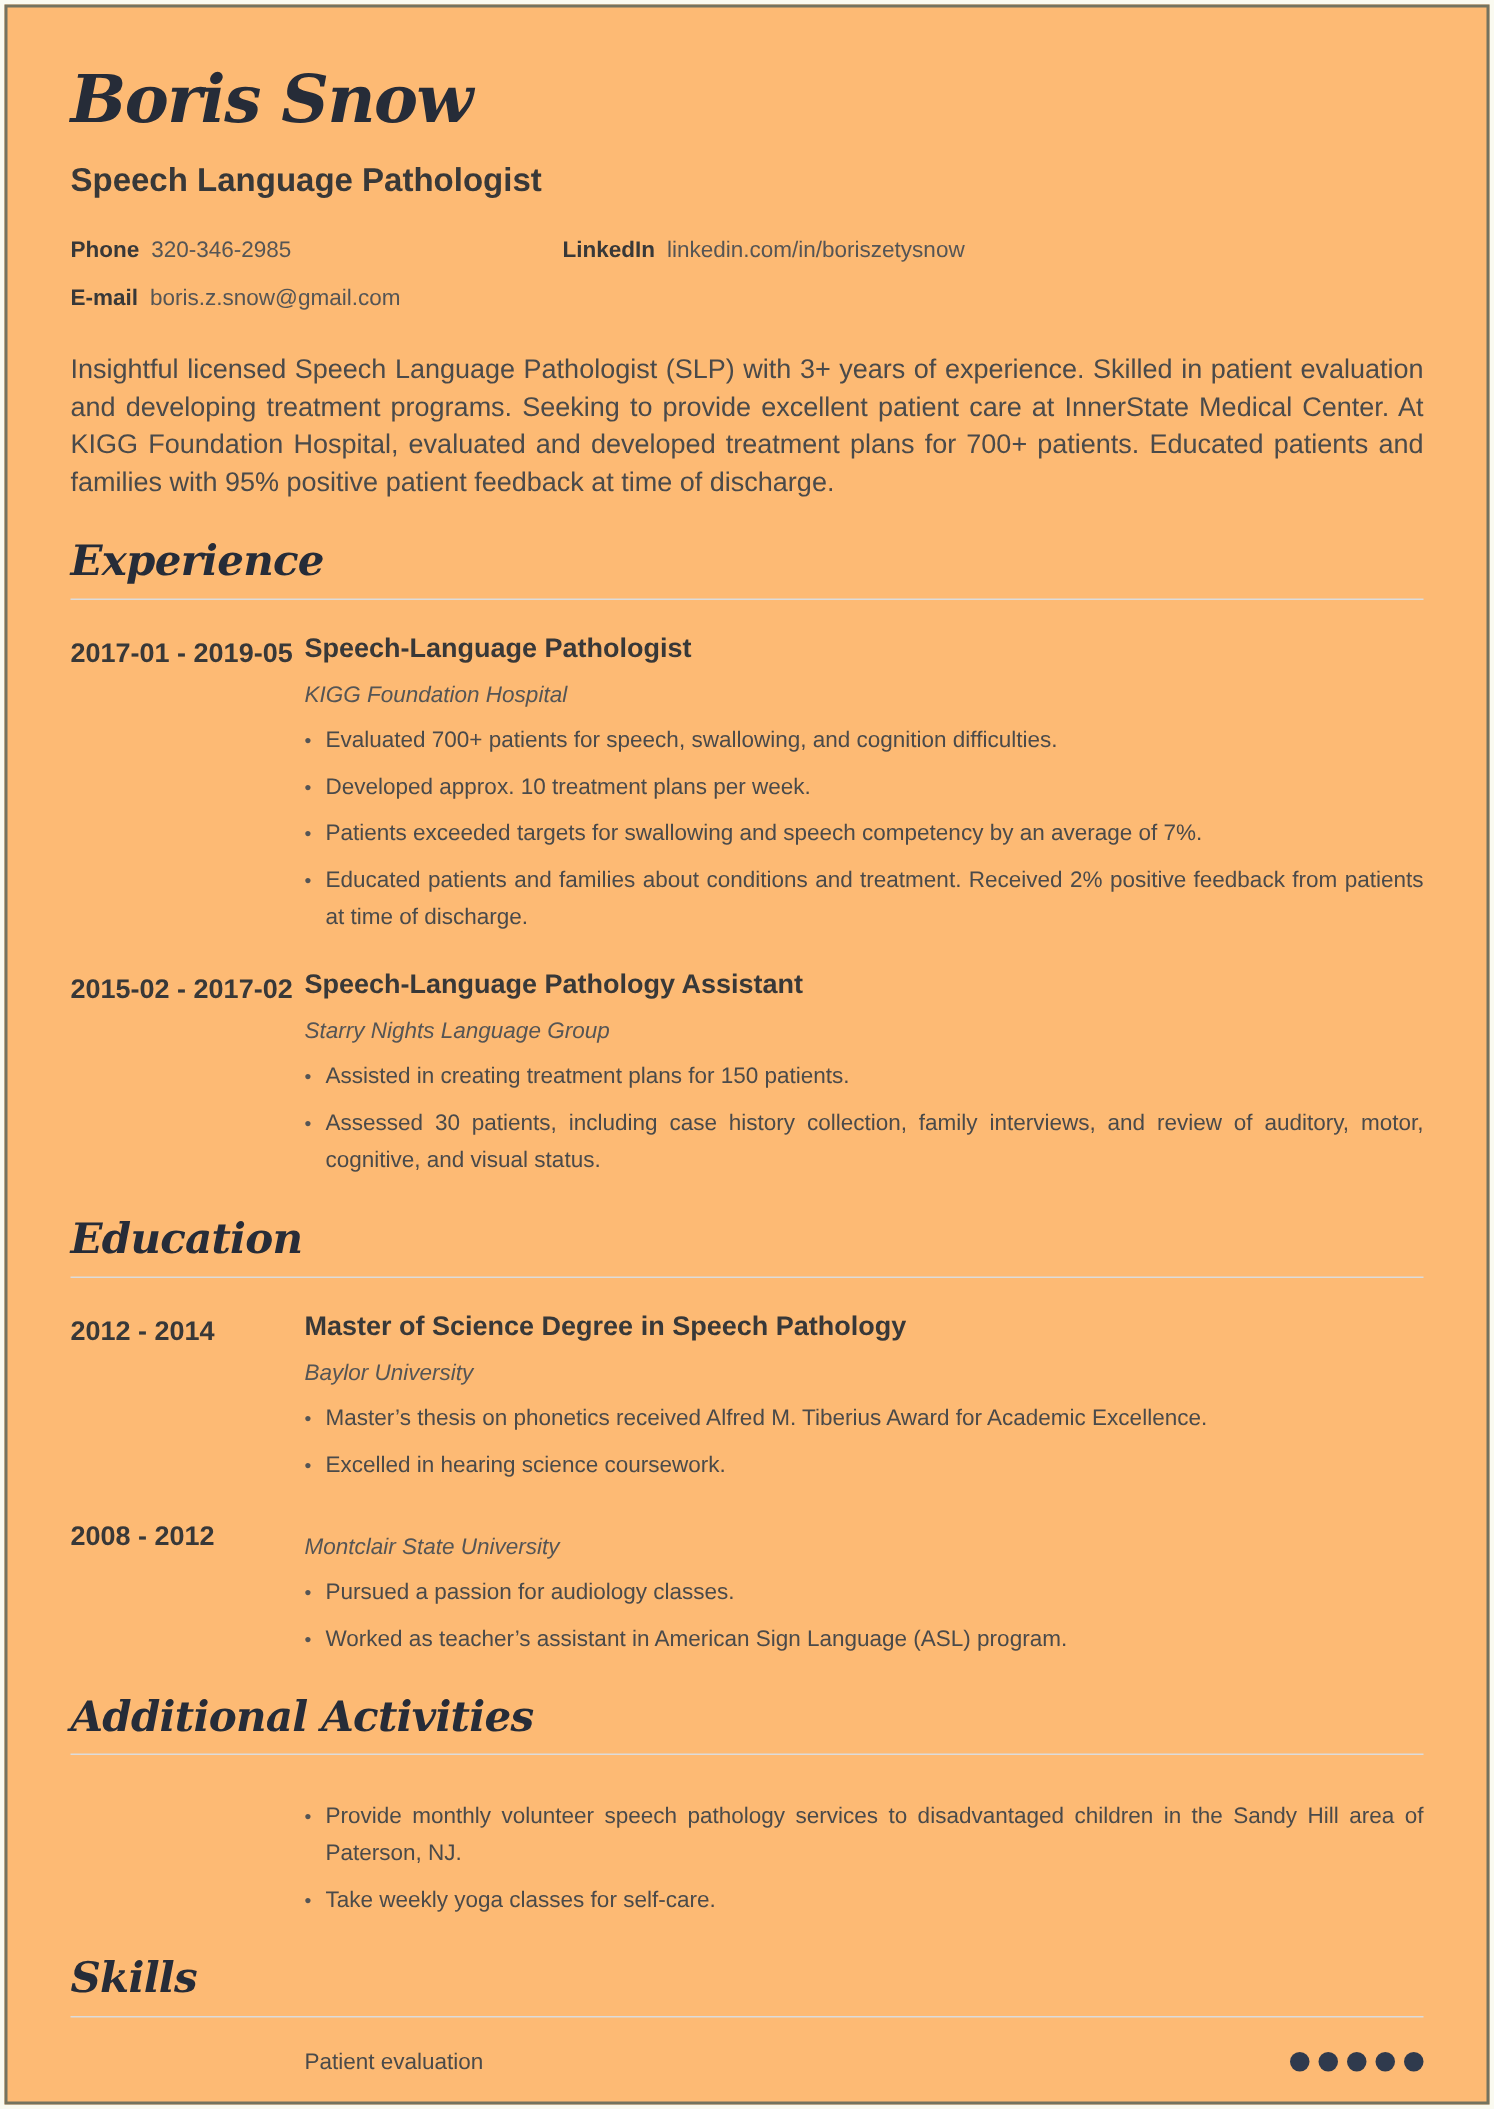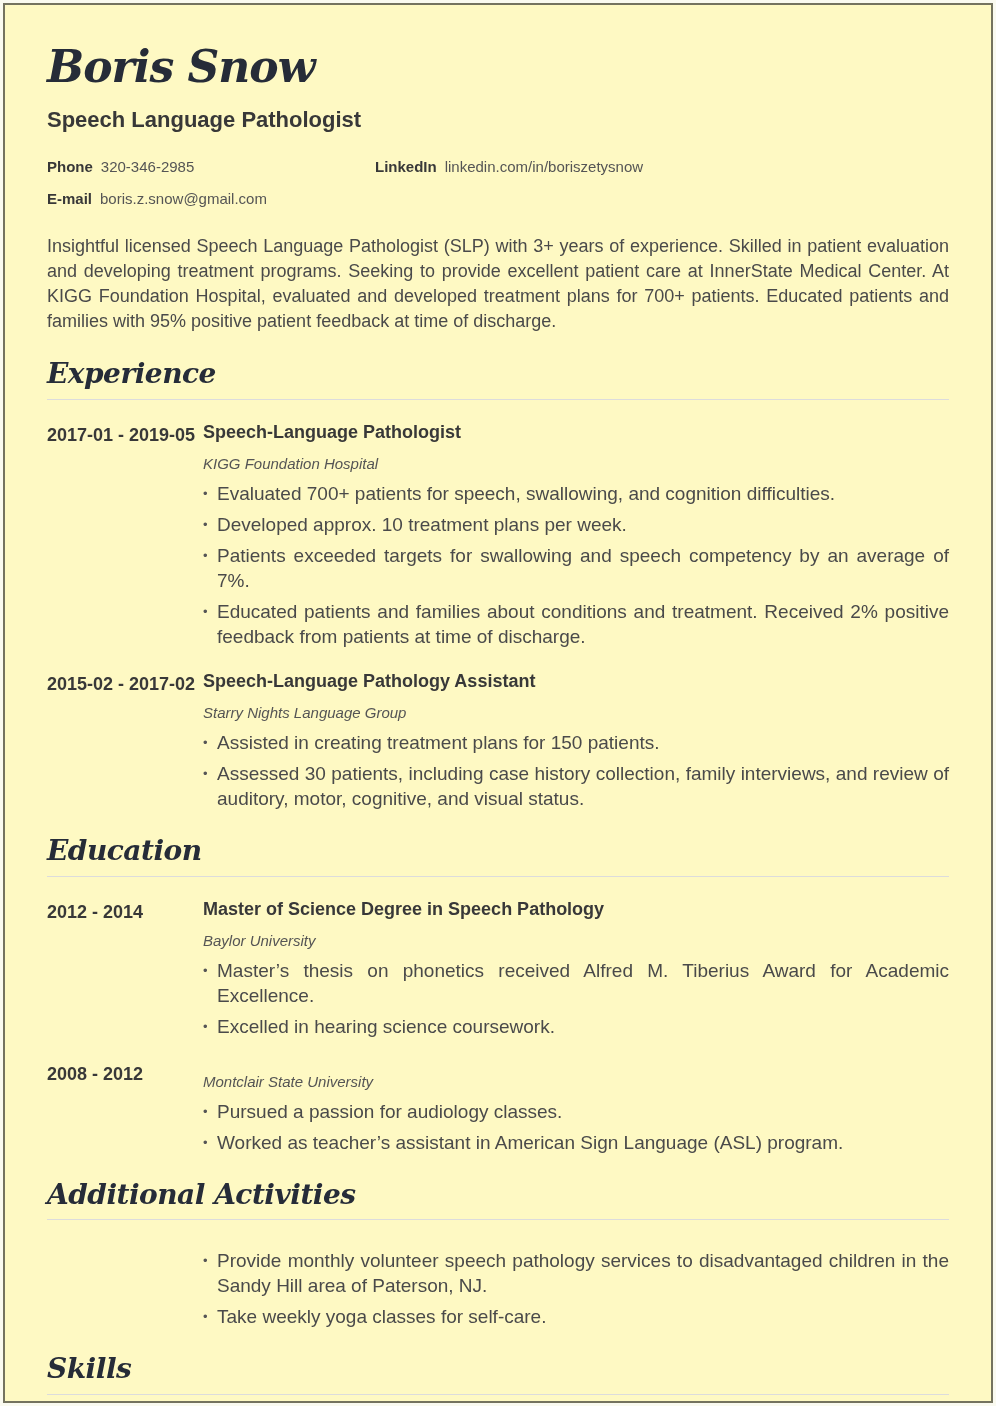--- a/index.html
+++ b/index.html
@@ -7,21 +7,21 @@
     width: 996px; height: 1406px;
     background: var(--page-margin-bg, #fafaf0);
     font-family: "Liberation Sans", sans-serif;
     overflow: hidden;
   }
   .page {
     box-sizing: border-box;
     width: 990px; height: 1400px;
     margin: 3px;
     border: 2px solid var(--page-border, #74735f);
-    background: #fef9c3;
+    background: #fdba74;
     padding: 40px 42px 0 42px;
     overflow: hidden;
   }
   
   .name {
     margin: 0;
     font-family: "DejaVu Serif", serif;
     font-style: italic;
     font-weight: 700;
     font-size: 44px;
@@ -74,35 +74,35 @@
     font-size: 18px;
     color: var(--title-text, #3a3a3a);
     padding-top: 3px;
   }
   .entry-title { margin: 0; font-size: 18px; font-weight: 700; color: var(--title-text, #383838); }
   .entry-org { margin-top: 12px; font-style: italic; font-size: 15px; color: var(--muted-text, #555555); }
   ul.bullets { list-style: none; margin: 9px 0 0; padding: 0; }
   li.bullet {
     position: relative;
     padding-left: 14px;
-    font-size: 19px;
+    font-size: 15px;
     line-height: 25px;
     color: var(--body-text, #4a4a4a);
     text-align: justify;
     margin-top: 6px;
   }
   li.bullet::before {
     content: "\2022";
     position: absolute;
     left: 0; top: 0;
     font-size: 13px;
     color: var(--muted-text, #555555);
   }
   
-  .skills-list { margin-top: 21px; font-weight: bold; }
+  .skills-list { margin-top: 21px; }
   .skill-row { display: grid; grid-template-columns: 156px 1fr; align-items: center; margin-top: 19px; }
   .skill-inner { display: flex; align-items: center; }
   .skill-label { font-size: 15px; color: var(--body-text, #4a4a4a); }
   .dots { margin-left: auto; display: flex; gap: 6px; }
   .dot { width: 13px; height: 13px; border-radius: 50%; }
   .dot.filled { background: var(--dot-filled, #2f3a4d); }
 </style>
 </head>
 <body>
 

